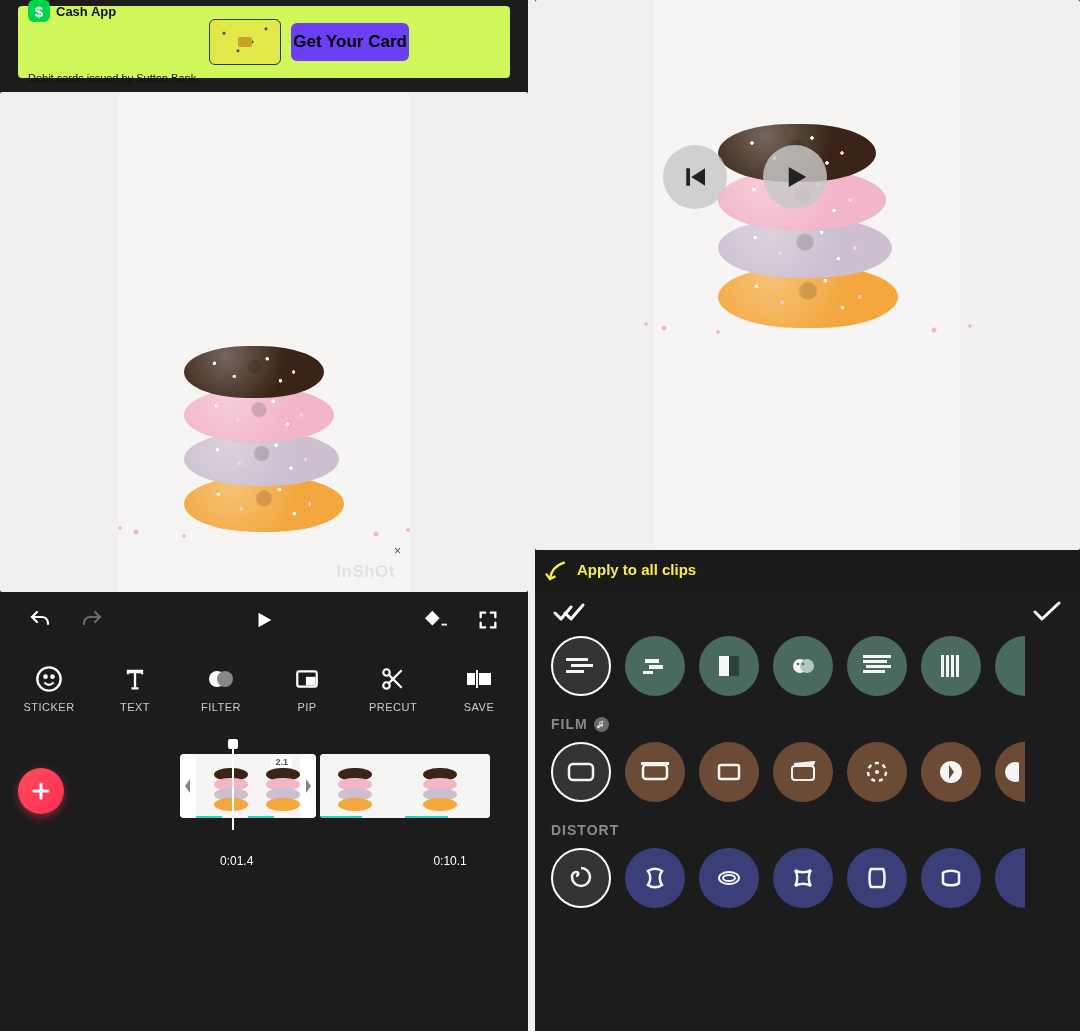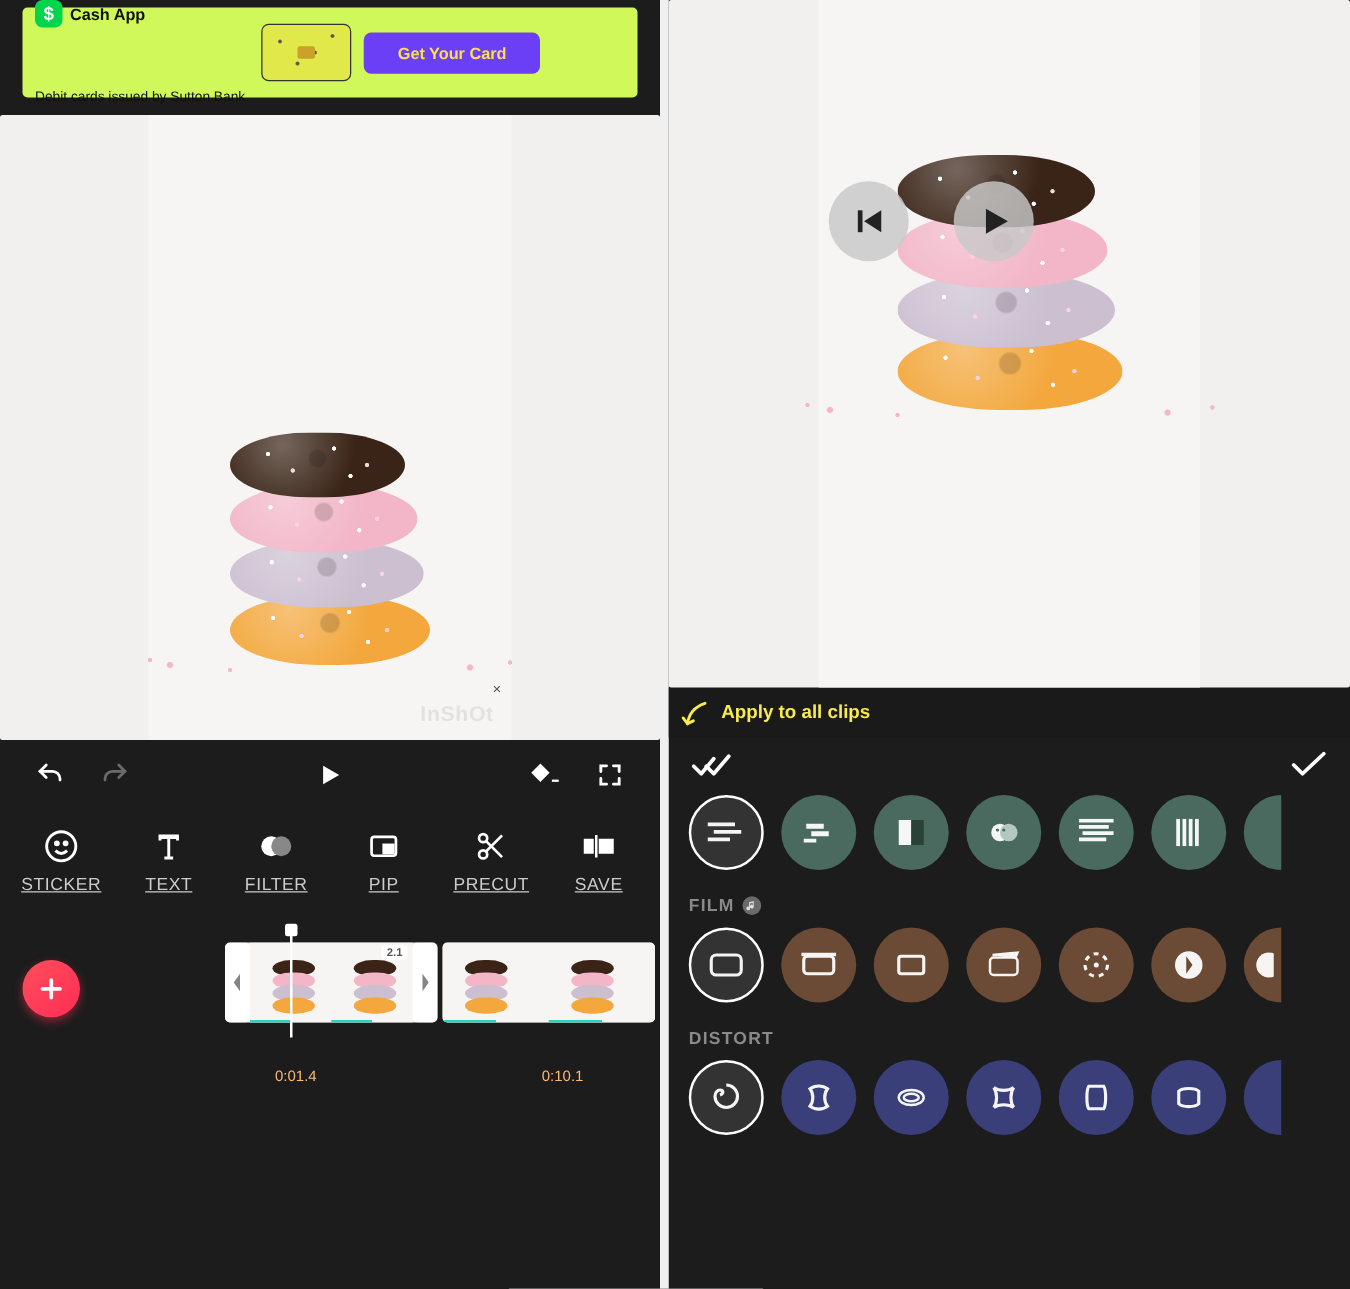--- a/index.html
+++ b/index.html
@@ -19,21 +19,21 @@
   .icon-btn { width:40px; height:40px; display:flex; align-items:center; justify-content:center; cursor:pointer; }
   .save-btn { font-size:20px; font-weight:700; letter-spacing:0.5px; cursor:pointer; }
 
   .ad { margin:6px 18px 14px; background:#d0f85b; border-radius:4px; height:72px; display:flex; align-items:center; padding:8px 10px; color:#111; gap:10px; }
   .ad-icon { width:22px; height:22px; background:#00d54b; border-radius:6px; display:flex; align-items:center; justify-content:center; font-weight:900; color:#fff; font-size:15px; }
   .ad-title { font-size:13px; font-weight:600; }
   .ad-headline { font-size:17px; font-weight:800; }
   .ad-sub { font-size:11px;margin-top:48px; }
   .ad-card { width:72px; height:46px; background:#e0e84a; border:1px solid #333; border-radius:6px; background-image:radial-gradient(circle at 20% 30%,#555 1px,transparent 2px),radial-gradient(circle at 60% 50%,#555 1px,transparent 2px),radial-gradient(circle at 80% 20%,#555 1px,transparent 2px),radial-gradient(circle at 40% 70%,#555 1px,transparent 2px); display:flex; align-items:center; justify-content:center; }
   .ad-chip { width:14px; height:10px; background:#c9a227; border-radius:2px; }
-  .ad-cta { background:#6b3ff5; color:#fde047; font-size:13px; font-weight:600; padding:9px 27px; border-radius:6px; cursor:pointer; }
+  .ad-cta { background:#6b3ff5; color:#000000; font-size:17px; font-weight:600; padding:9px 2px; border-radius:6px; cursor:pointer; }
 
   .preview { background:#f2f0ee; position:relative; border-radius:2px; }
   .preview.left-p { height:500px; width:100%; display:flex; align-items:center; justify-content:center; }
   .preview-inner { width:290px; height:500px; background:#f7f5f3; position:relative; }
   .watermark { position:absolute; right:14px; bottom:10px; font-size:17px; font-weight:800; color:rgba(0,0,0,0.08); letter-spacing:0.5px; }
   .close-x { position:absolute; right:8px; bottom:34px; color:#555; font-size:12px; cursor:pointer; }
 
   
   .donuts { position:absolute; left:50%; transform:translateX(-50%); }
   .donut { border-radius:50%/55%; position:relative; background-image:radial-gradient(circle at 30% 20%,rgba(255,255,255,.3),transparent 55%); }
@@ -48,34 +48,34 @@
     radial-gradient(circle at 10% 50%,#f4b6c8 2px,transparent 3px),
     radial-gradient(circle at 25% 60%,#f4b6c8 1.5px,transparent 2px),
     radial-gradient(circle at 85% 55%,#f4b6c8 2px,transparent 3px),
     radial-gradient(circle at 95% 45%,#f4b6c8 1.5px,transparent 2px),
     radial-gradient(circle at 5% 40%,#f4b6c8 1.5px,transparent 2px);}
 
   .playbar { height:56px; display:flex; align-items:center; padding:0 20px; gap:12px; }
 
   .tooltray { height:80px; display:flex; align-items:center; justify-content:space-around; padding:0 6px; }
   .tool { display:flex; flex-direction:column; align-items:center; gap:6px; cursor:pointer; width:80px;}
-  .tool-label { font-size:14px; letter-spacing:0.5px; color:#ccc;text-decoration:underline; }
+  .tool-label { font-size:11px; letter-spacing:0.5px; color:#ccc; }
   .tool-ico { width:32px; height:32px; display:flex; align-items:center; justify-content:center; }
 
   .timeline { height:142px; padding:6px 12px 0; position:relative; }
   .add-btn { width:46px; height:46px; border-radius:50%; background:linear-gradient(135deg,#ff4e5b,#ff2d55); display:flex; align-items:center; justify-content:center; cursor:pointer; position:absolute; left:18px; top:40px; box-shadow:0 3px 8px rgba(255,45,85,.5);}
   .clips { position:absolute; left:180px; top:26px; right:0; height:64px; display:flex; gap:0; }
   .clip { height:64px; background:#f3f1ef; border-radius:4px; position:relative; overflow:hidden; display:flex;}
   .clip-handle { width:22px; height:100%; background:#fff; border-radius:4px; display:flex; align-items:center; justify-content:center; cursor:ew-resize; z-index:2;}
   .clip-handle svg{opacity:.6;}
   .speed-badge{ position:absolute; right:24px; top:2px; background:#fff; color:#555; font-size:9px; font-weight:700; padding:1px 4px; border-radius:3px;}
   .playhead { position:absolute; left:232px; top:14px; width:2px; height:88px; background:#fff; }
   .playhead::before{content:"";position:absolute;top:-3px;left:-4px;width:10px;height:10px;background:#fff;border-radius:2px;}
   .time-row{ position:absolute; left:0; right:0; bottom:2px; display:flex; padding-left:220px;}
-  .time-t{ font-size:12px; color:#fdba74; }
+  .time-t{ font-size:12px; color:#ffffff; }
   .time-t.t2{ margin-left:180px;}
 
   
   .mini-stack{ width:70px; height:100%; position:relative; background:#f7f5f3;}
   .mini-stack .md{ width:34px; height:13px; border-radius:50%/55%; position:absolute; left:18px;}
   .mini-stack::after{content:""; position:absolute; left:0; right:0; bottom:0; height:2px; background:linear-gradient(90deg,#24d6c4 50%,transparent 50%);}
 
   
   .preview.right-p { height:550px; width:100%; display:flex; align-items:center; justify-content:center; }
   .preview-inner-r { width:305px; height:550px; background:#f7f5f3; position:relative; }
@@ -235,21 +235,21 @@
   </div>
 
   <div class="timeline">
     <div class="add-btn">
       <svg width="24" height="24" viewBox="0 0 24 24" stroke="#fff" stroke-width="3" stroke-linecap="round">
           <line x1="12" y1="5" x2="12" y2="19"></line>
           <line x1="5" y1="12" x2="19" y2="12"></line>
         </svg>
     </div>
     <div class="clips">
-      <div class="clip" style="width:170px;">
+      <div class="clip" style="width:136px;">
         <div class="clip-handle">
             <svg width="8" height="18" viewBox="0 0 8 18" fill="#333">
               <path d="M6 2 L1 9 L6 16"></path>
             </svg>
           </div>
         <div class="mini-stack">
             <div class="md" style="background:#3a2417;top:14px;"></div>
             <div class="md" style="background:#f2b6c8;top:24px;"></div>
             <div class="md" style="background:#cbbfd0;top:34px;"></div>
             <div class="md" style="background:#f3a73c;top:44px;"></div>

